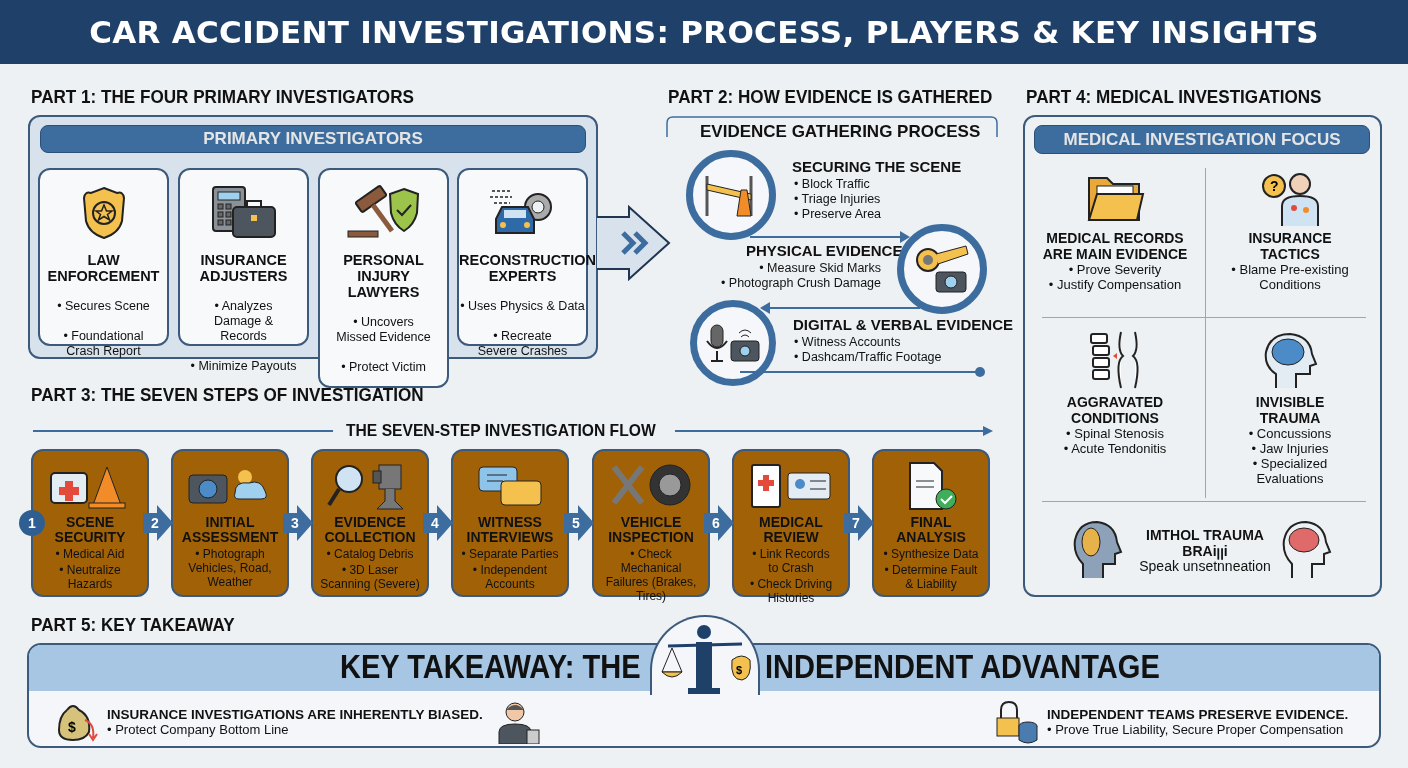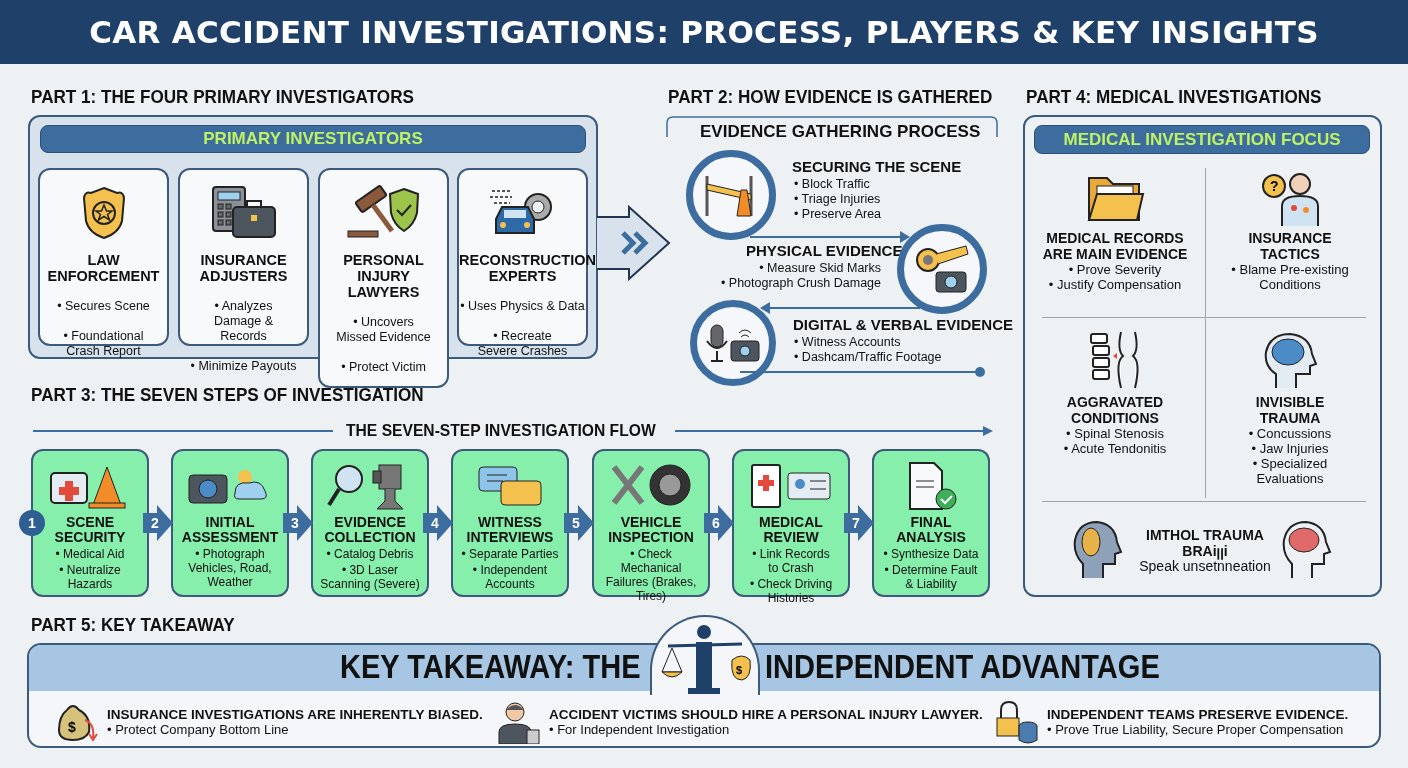--- a/index.html
+++ b/index.html
@@ -1,33 +1,33 @@
 <!DOCTYPE html>
 <html><head>
 <meta charset="utf-8">
 <style>
 *{box-sizing:border-box;margin:0;padding:0}
 body{width:1408px;height:768px;background:#edf1f4;font-family:"Liberation Sans",sans-serif;color:#111;position:relative;overflow:hidden}
 .header{position:absolute;left:0;top:0;width:1408px;height:64px;background:#1f4068;display:flex;align-items:center;justify-content:center}
 .header h1{color:#fff;font-family:"DejaVu Sans",sans-serif;font-weight:bold;font-size:31px;letter-spacing:0.3px}
 .sec{position:absolute;font-weight:bold;font-size:19px;color:#111;font-family:"Liberation Sans",sans-serif;transform:scaleX(0.9);transform-origin:left}
 .panel{position:absolute;border:2px solid #3c5a7c;border-radius:12px;background:#d8e2ec}
-.pill{background:#3d6d9e;color:#bef264;font-weight:bold;text-align:center;border-radius:8px;font-size:17px;display:flex;align-items:center;justify-content:center;border:1px solid #2b4f76}
+.pill{background:#3d6d9e;color:#e5e5e5;font-weight:bold;text-align:center;border-radius:8px;font-size:17px;display:flex;align-items:center;justify-content:center;border:1px solid #2b4f76}
 .card{position:absolute;background:#f7f9fb;border:2px solid #3c5a7c;border-radius:12px;text-align:center;padding-top:8px}
 .card .icon{height:70px;display:flex;align-items:center;justify-content:center}
 .card .ttl{font-weight:bold;font-size:14.5px;line-height:16px;margin-top:4px}
 .card .b{font-size:12.5px;line-height:15px;margin-top:15px}
 .arrowbig{position:absolute}
 .ev-title{position:absolute;font-weight:bold;font-size:15px}
 .ev-b{position:absolute;font-size:12.5px;line-height:15px}
 .circle{position:absolute;width:86px;height:86px;border-radius:50%;border:7px solid #3d6d9e;background:#f5f7fa;display:flex;align-items:center;justify-content:center}
 .med{position:absolute;text-align:center}
 .med .ttl{font-weight:bold;font-size:14px;line-height:16px}
 .med .b{font-size:13px;line-height:15px}
-.step{position:absolute;top:449px;width:118px;height:148px;background:#86efac;border:2px solid #3c5a7c;border-radius:12px;text-align:center}
+.step{position:absolute;top:449px;width:118px;height:148px;background:#a16207;border:2px solid #3c5a7c;border-radius:12px;text-align:center}
 .step .icon{height:58px;display:flex;align-items:center;justify-content:center;gap:4px;margin-top:6px}
 .step .ttl{font-weight:bold;font-size:14px;line-height:15px}
 .step .b{font-size:12px;line-height:14px;margin-top:2px}
 .snum{position:absolute;width:28px;height:34px;display:flex;align-items:center;justify-content:center;color:#fff;font-weight:bold;font-size:14px}
 .kt{position:absolute;left:27px;top:643px;width:1354px;height:105px;border:2px solid #3c5a7c;border-radius:14px;background:#f4f6f9;overflow:hidden}
 .kt .band{position:absolute;left:0;top:0;width:100%;height:46px;background:#a7c6e3}
 .kt-title{position:absolute;font-weight:bold;font-size:33px;top:648px;transform:scaleX(0.88);transform-origin:left}
 .kti{position:absolute;top:700px;display:flex;align-items:center;gap:8px}
 .kti .h{font-weight:bold;font-size:13.5px}
 .kti .s{font-size:13px}
@@ -416,24 +416,20 @@
       <div class="s">• Protect Company Bottom Line</div>
     </div>
 </div>
 <div class="kti" style="left:497px">
   <svg width="44" height="44" viewBox="0 0 44 44">
       <circle cx="18" cy="12" r="9" fill="#f0c8a8" stroke="#222"></circle>
       <path d="M9 10 Q18 0 27 10" fill="#555"></path>
       <path d="M2 44 V32 Q2 24 18 24 Q34 24 34 32 V44 Z" fill="#4d555e" stroke="#222"></path>
       <rect x="30" y="30" width="12" height="14" fill="#ccc" stroke="#222"></rect>
     </svg>
-  <div>
-      <div class="h">ACCIDENT VICTIMS SHOULD HIRE A PERSONAL INJURY LAWYER.</div>
-      <div class="s">• For Independent Investigation</div>
-    </div>
 </div>
 <div class="kti" style="left:995px">
   <svg width="44" height="44" viewBox="0 0 44 44">
       <path d="M6 18 V10 Q6 2 14 2 Q22 2 22 10 V18" fill="none" stroke="#222" stroke-width="2"></path>
       <rect x="2" y="18" width="22" height="18" fill="#f4c04e" stroke="#222"></rect>
       <ellipse cx="33" cy="26" rx="9" ry="4" fill="#4b7cb0" stroke="#222"></ellipse>
       <path d="M24 26 V40 Q33 46 42 40 V26" fill="#4b7cb0" stroke="#222"></path>
     </svg>
   <div>
       <div class="h">INDEPENDENT TEAMS PRESERVE EVIDENCE.</div>

